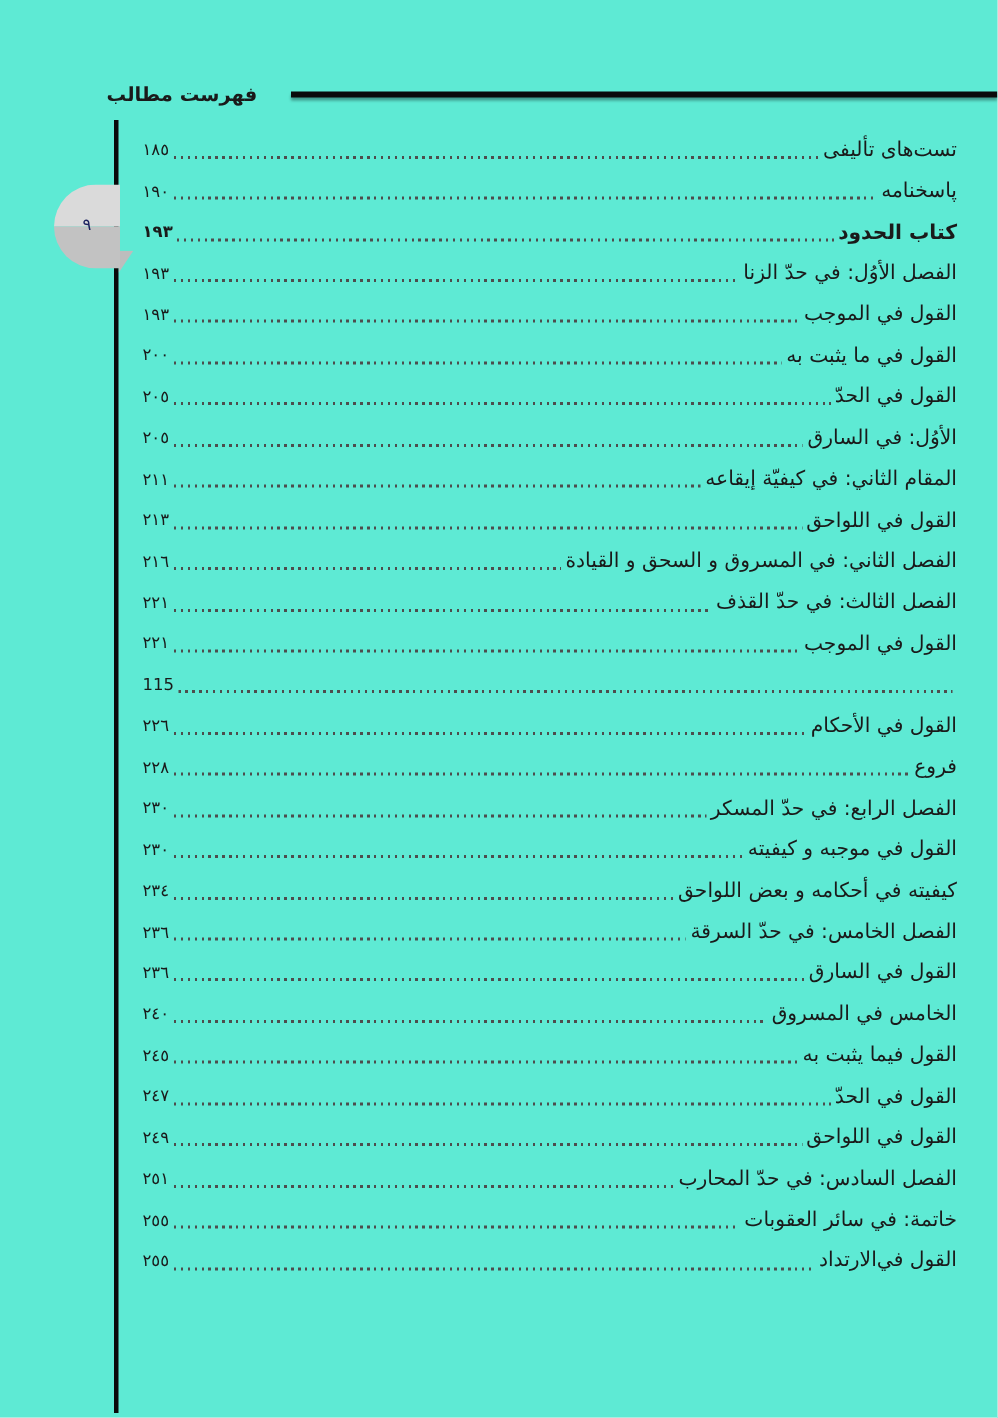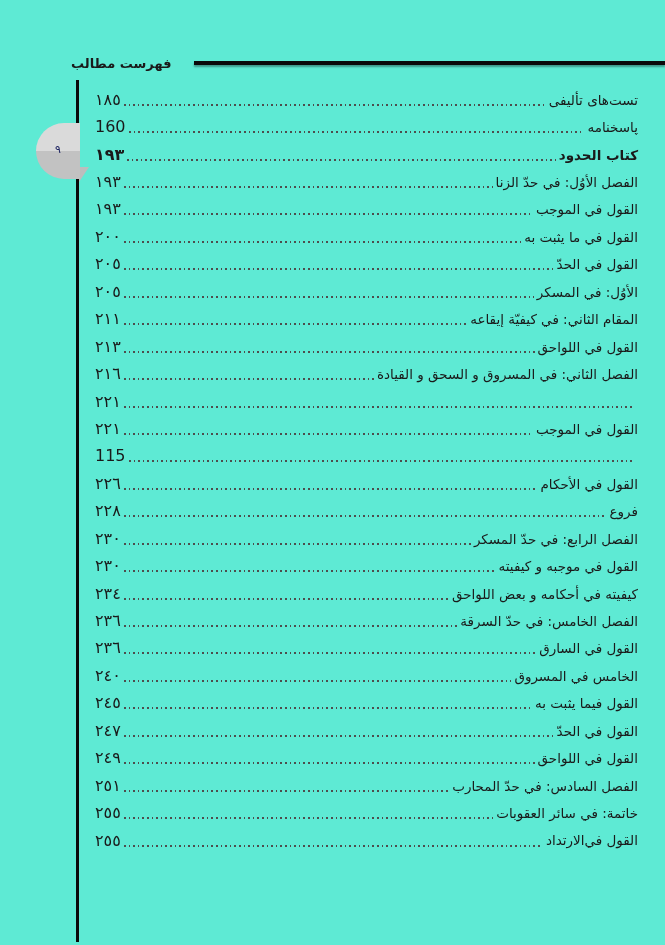--- a/index.html
+++ b/index.html
@@ -50,21 +50,21 @@
   .row {
     display:flex; direction:rtl; align-items:center;
     height:27.45px; font-size:13.5px;
   }
   .row .t { flex:0 0 auto; white-space:nowrap; line-height:1.2; }
   .row .leader {
     flex:1 1 auto; min-width:8px; height:2px; margin:0 3px;
     transform:translateY(5px);
     background:repeating-linear-gradient(to right, #4d4d4d 0 1.6px, transparent 1.6px 4.6px);
   }
-  .row .p { flex:0 0 auto; font-size:16px; line-height:1; direction:ltr; }
+  .row .p { flex:0 0 auto; font-size:11px; line-height:1; direction:ltr; }
   .row.bold { font-weight:bold; }
 </style>
 </head>
 <body>
 
 <div class="page" style="color: rgb(26, 26, 26);">
 
   <div class="header">
     <span class="header-title">فهرست مطالب</span>
     <div class="header-rule"></div>
@@ -82,21 +82,21 @@
   <div class="toc" id="toc">
   <div class="row">
     <span class="t">تست‌های تألیفی</span>
     <span class="leader"></span>
     <span class="p">١٨٥</span>
   </div>
 
   <div class="row">
     <span class="t">پاسخنامه</span>
     <span class="leader"></span>
-    <span class="p">160</span>
+    <span class="p">١٩٠</span>
   </div>
 
   <div class="row bold">
     <span class="t">كتاب الحدود</span>
     <span class="leader"></span>
     <span class="p">١٩٣</span>
   </div>
 
   <div class="row">
     <span class="t">الفصل الأوُل: في حدّ الزنا</span>
@@ -116,21 +116,21 @@
     <span class="p">٢٠٠</span>
   </div>
 
   <div class="row">
     <span class="t">القول في الحدّ</span>
     <span class="leader"></span>
     <span class="p">٢٠٥</span>
   </div>
 
   <div class="row">
-    <span class="t">الأوُل: في المسكر</span>
+    <span class="t">الأوُل: في السارق</span>
     <span class="leader"></span>
     <span class="p">٢٠٥</span>
   </div>
 
   <div class="row">
     <span class="t">المقام الثاني: في كيفيّة إيقاعه</span>
     <span class="leader"></span>
     <span class="p">٢١١</span>
   </div>
 
@@ -140,20 +140,21 @@
     <span class="p">٢١٣</span>
   </div>
 
   <div class="row">
     <span class="t">الفصل الثاني: في المسروق و السحق و القيادة</span>
     <span class="leader"></span>
     <span class="p">٢١٦</span>
   </div>
 
   <div class="row">
+    <span class="t">الفصل الثالث: في حدّ القذف</span>
     <span class="leader"></span>
     <span class="p">٢٢١</span>
   </div>
 
   <div class="row">
     <span class="t">القول في الموجب</span>
     <span class="leader"></span>
     <span class="p">٢٢١</span>
   </div>
 

